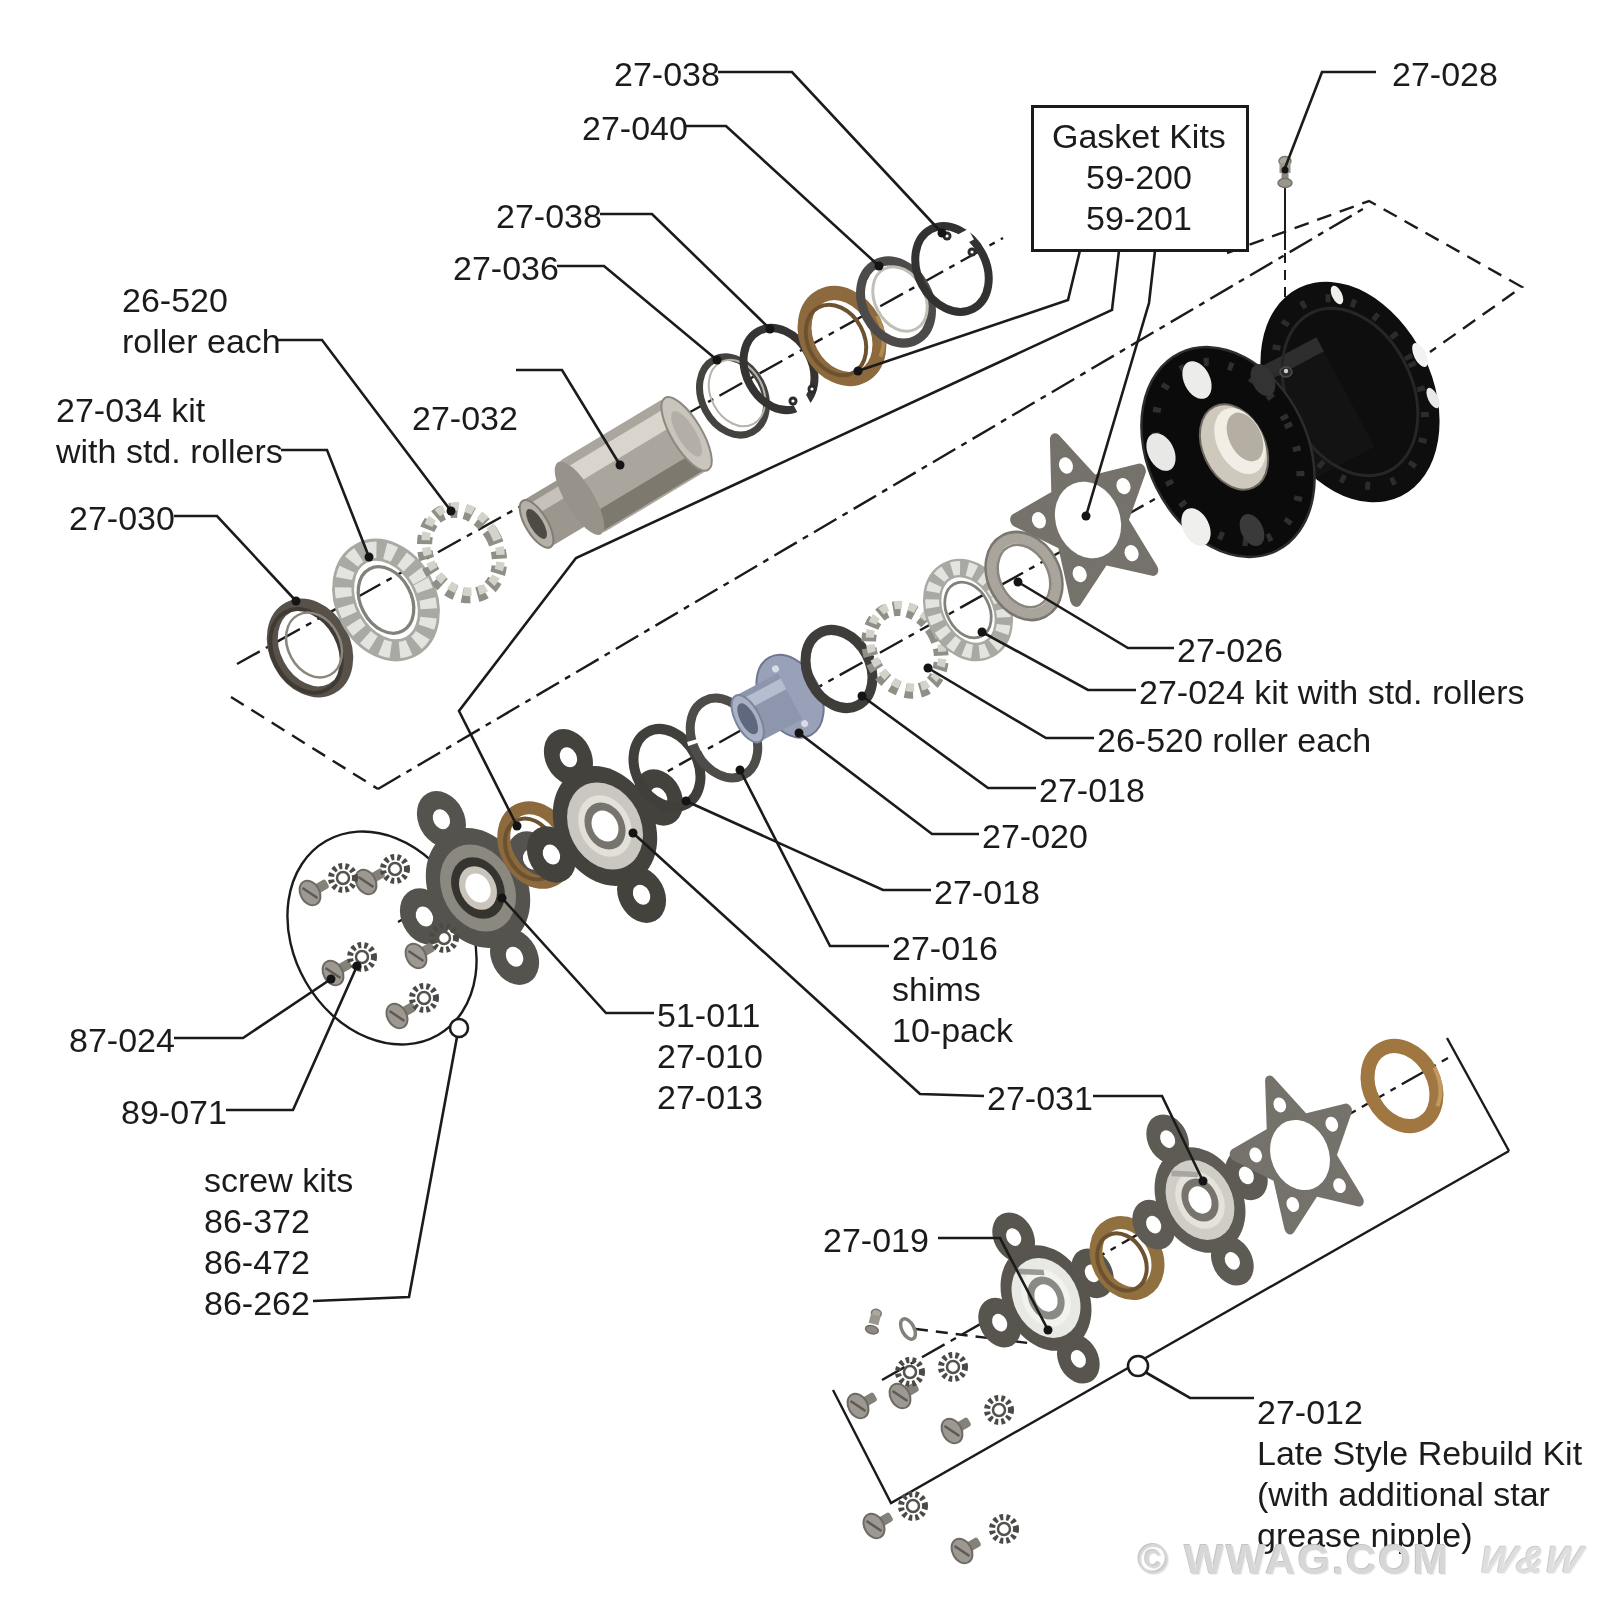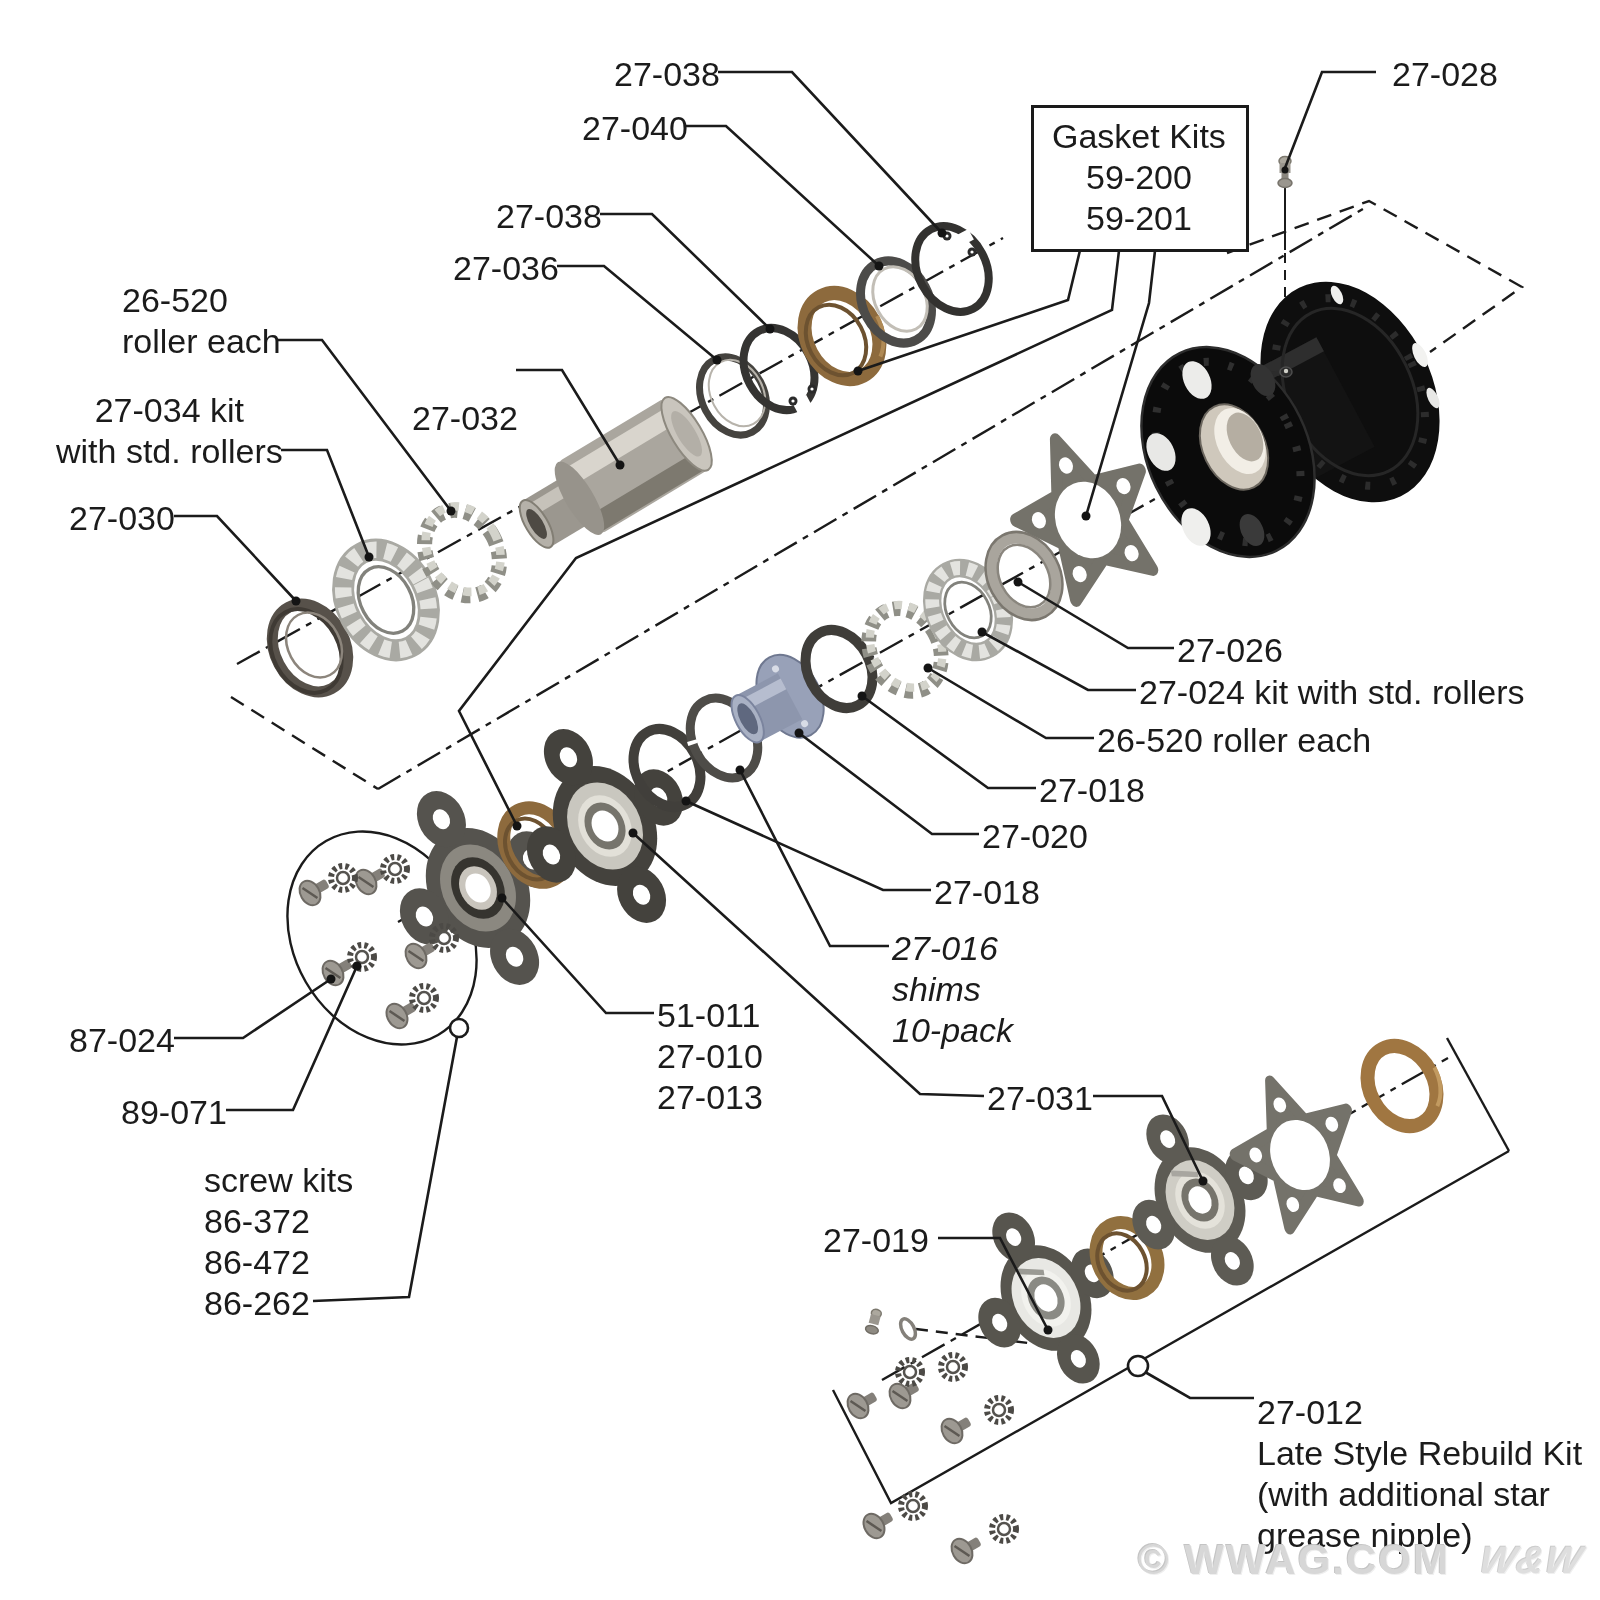--- a/index.html
+++ b/index.html
@@ -335,34 +335,34 @@
 </svg>
 
 <div id="labels">
       <div class="part-label" style="left: 614px; top: 54px;">27-038</div>
       <div class="part-label" style="left: 582px; top: 108px;">27-040</div>
       <div class="part-label" style="left: 496px; top: 196px;">27-038</div>
       <div class="part-label" style="left: 453px; top: 248px;">27-036</div>
       <div class="part-label" style="left: 412px; top: 352px; margin-top: 46px;">27-032</div>
       <div class="part-label" style="left: 122px; top: 280px;">26-520
 roller each</div>
-      <div class="part-label" style="left: 56px; top: 390px; text-align: center;">27-034 kit
+      <div class="part-label" style="left: 56px; top: 390px;">27-034 kit
 with std. rollers</div>
       <div class="part-label" style="left: 69px; top: 498px;">27-030</div>
       <div class="part-label boxed" style="left: 1031px; top: 105px;">Gasket Kits
 59-200
 59-201</div>
       <div class="part-label" style="left: 1392px; top: 54px; text-align: right;">27-028</div>
       <div class="part-label" style="left: 1177px; top: 630px;">27-026</div>
       <div class="part-label" style="left: 1139px; top: 672px;">27-024 kit with std. rollers</div>
       <div class="part-label" style="left: 1097px; top: 720px;">26-520 roller each</div>
       <div class="part-label" style="left: 1039px; top: 770px;">27-018</div>
       <div class="part-label" style="left: 982px; top: 816px;">27-020</div>
       <div class="part-label" style="left: 934px; top: 872px;">27-018</div>
-      <div class="part-label" style="left: 892px; top: 928px; font-style: italic;">27-016
+      <div class="part-label" style="left: 892px; top: 928px;">27-016
 shims
 10-pack</div>
       <div class="part-label" style="left: 657px; top: 995px;">51-011
 27-010
 27-013</div>
       <div class="part-label" style="left: 69px; top: 1020px;">87-024</div>
       <div class="part-label" style="left: 121px; top: 1092px;">89-071</div>
       <div class="part-label" style="left: 204px; top: 1160px;">screw kits
 86-372
 86-472

